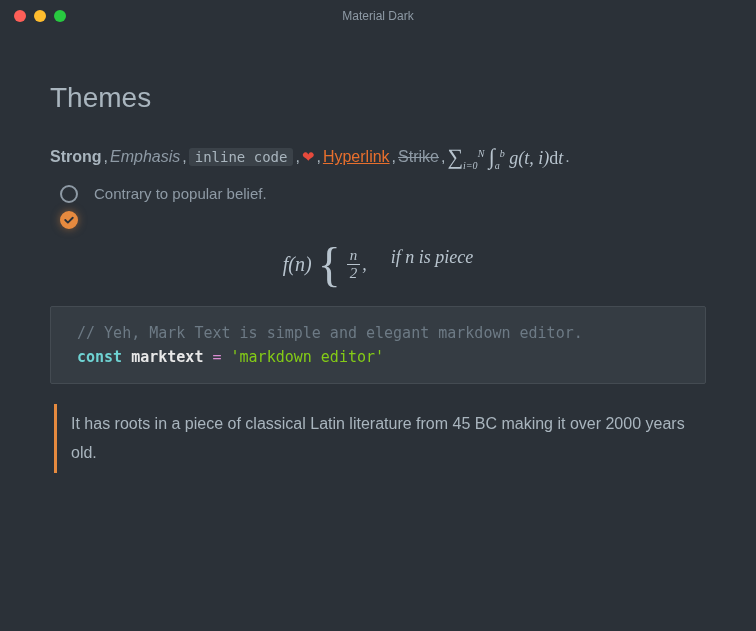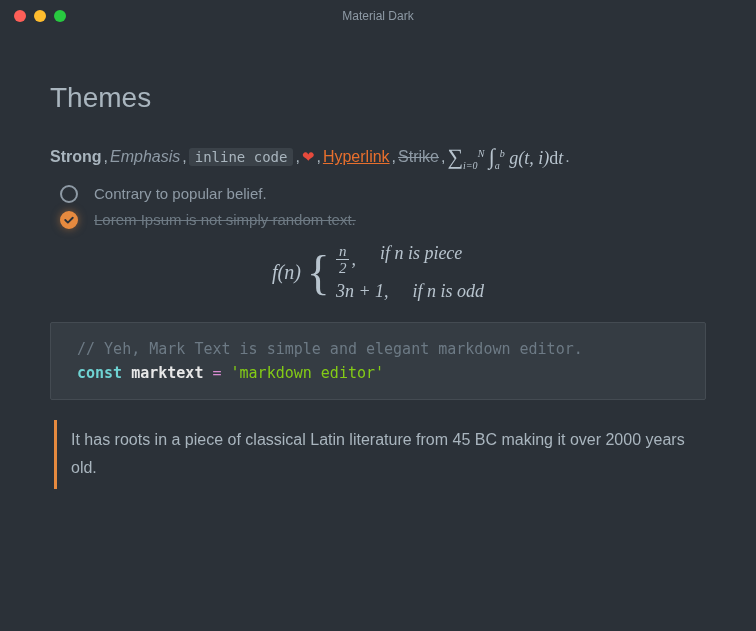--- a/index.html
+++ b/index.html
@@ -195,43 +195,38 @@
     <div class="task">
       <span class="checkbox"></span>
       <span>Contrary to popular belief.</span>
     </div>
     <div class="task done">
       <span class="checkbox checked">
         <svg viewBox="0 0 16 16">
             <path d="M3 8 L6.5 11.5 L13 5" stroke="#2b3138" stroke-width="2.5" fill="none" stroke-linecap="round" stroke-linejoin="round"></path>
           </svg>
       </span>
-      <span>Lorem Ipsum is not simply random text.</span>
     </div>
   </div>
 
   <div class="math-block">
     <div class="fn">
       <span>f(n)</span>
       <span class="brace">{</span>
       <div class="cases">
         <div class="case">
           <span style="display:flex;align-items:center;gap:2px;">
             <span class="frac">
               <span class="num">n</span>
               <span>2</span>
             </span>
             <span>,</span>
           </span>
           <span>if n is piece</span>
         </div>
-        <div class="case">
-          <span>3n + 1,</span>
-          <span>if n is odd</span>
-        </div>
       </div>
     </div>
   </div>
 
   <div class="code-block">
     <div><span class="cmt">// Yeh, Mark Text is simple and elegant markdown editor.</span></div>
     <div>
       <span class="kw">const</span>
       <span class="ident">marktext</span>
       <span class="op">=</span>

